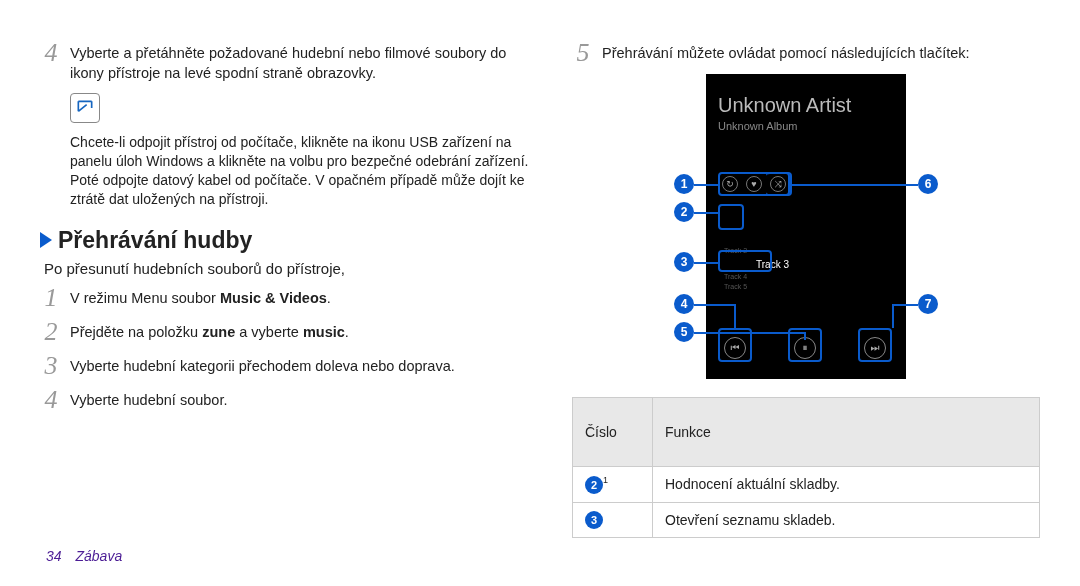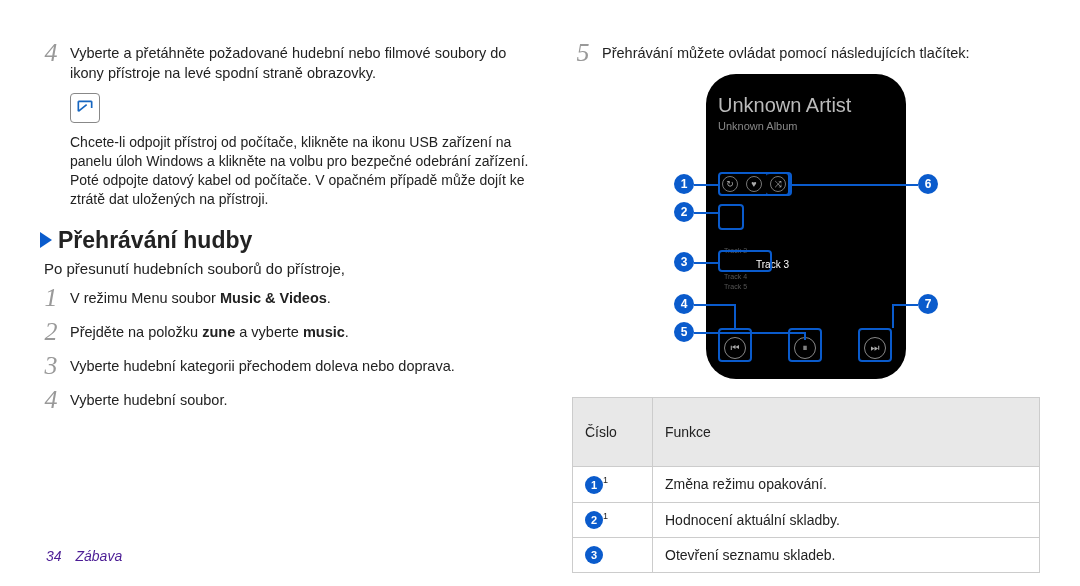--- a/index.html
+++ b/index.html
@@ -79,21 +79,20 @@
     font-size: 23px;
     font-weight: bold;
   }
   .intro-text { font-size: 15px; margin-left: 4px; margin-bottom: 8px; }
   .phone-mock {
     width: 200px;
     height: 305px;
     background: #000;
     position: relative;
     margin: 4px auto 18px auto;
-    border-radius: 30px;
   }
   .artist { color: #bbb; font-size: 20px; font-weight: 300; position: absolute; top: 20px; left: 12px; }
   .album { color: #888; font-size: 11px; position: absolute; top: 46px; left: 12px; }
   .icon-row { position: absolute; top: 102px; left: 16px; display: flex; gap: 8px; }
   .mini-icon {
     width: 16px; height: 16px; border: 1px solid #777; border-radius: 50%;
     display:flex; align-items:center; justify-content:center;
     color:#aaa; font-size:9px;
   }
   .track-list {
@@ -272,24 +271,20 @@
       <div class="lead-v" style="top:230px;left:266px;height:24px;"></div>
     </div>
 
     <table class="func-table">
       <tbody>
           <tr>
         <th style="width:80px">Číslo</th>
         <th>Funkce</th>
       </tr>
       <tr>
-        <td><span class="num-badge">1</span><span class="sup">1</span></td>
-        <td>Změna režimu opakování.</td>
-      </tr>
-      <tr>
         <td><span class="num-badge">2</span><span class="sup">1</span></td>
         <td>Hodnocení aktuální skladby.</td>
       </tr>
       <tr>
         <td><span class="num-badge">3</span></td>
         <td>Otevření seznamu skladeb.</td>
       </tr>
     </tbody>
       </table>
   </div>

